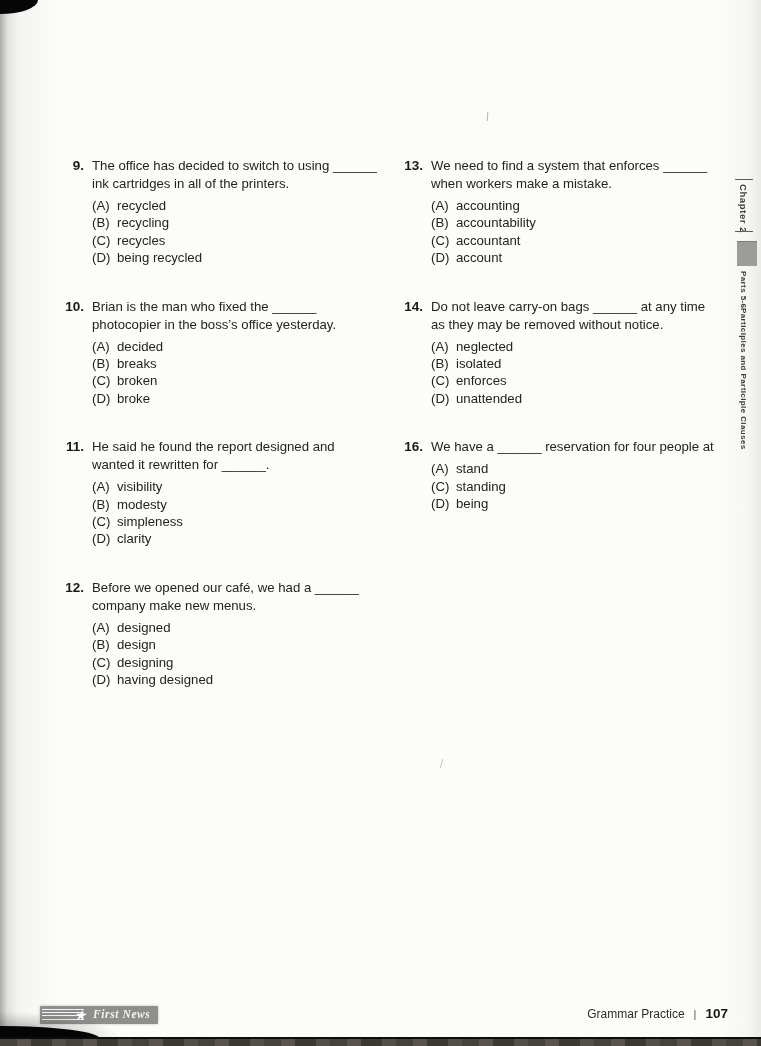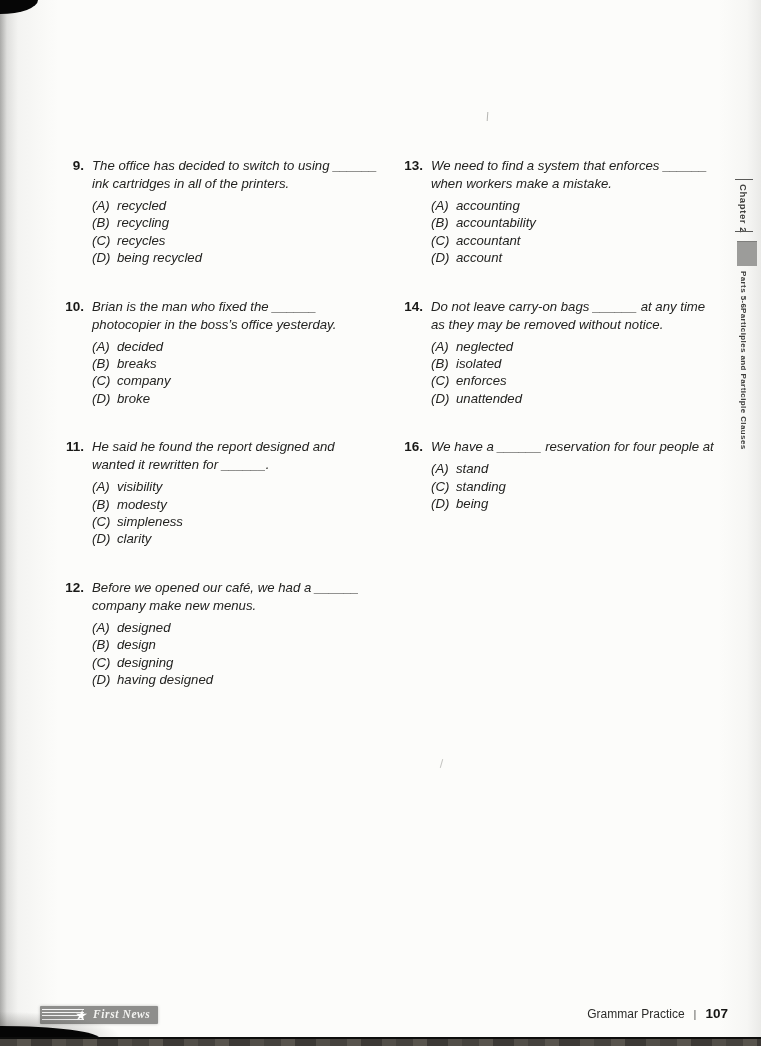--- a/index.html
+++ b/index.html
@@ -68,21 +68,21 @@
   .col{display:flex;flex-direction:column;}
   .col-left{width:339px;}
   .col-right{width:330px;}
   .question{margin-bottom:31px;display:flex;}
   .qnum{
     width:20px;margin-right:8px;flex:none;
     text-align:right;
     font-weight:700;font-size:13.5px;line-height:18px;
     color:#191917;
   }
-  .qbody{flex:1;font-style:italic;}
+  .qbody{flex:1;}
   .stem{font-size:13.2px;line-height:18px;color:#232321;}
   .stem div{white-space:nowrap;}
   .options{margin-top:4px;}
   .opt{font-size:13.2px;line-height:17.4px;white-space:nowrap;color:#232321;}
   .opt .letter{display:inline-block;width:25px;}
 
   
   .vtext{
     position:absolute;
     writing-mode:vertical-rl;
@@ -174,21 +174,21 @@
       <div class="question">
         <span class="qnum">10.</span>
         <div class="qbody">
           <div class="stem">
             <div>Brian is the man who fixed the ______</div>
             <div>photocopier in the boss’s office yesterday.</div>
           </div>
           <div class="options">
             <div class="opt"><span class="letter">(A)</span><span>decided</span></div>
             <div class="opt"><span class="letter">(B)</span><span>breaks</span></div>
-            <div class="opt"><span class="letter">(C)</span><span>company</span></div>
+            <div class="opt"><span class="letter">(C)</span><span>broken</span></div>
             <div class="opt"><span class="letter">(D)</span><span>broke</span></div>
           </div>
         </div>
       </div>
 
       <div class="question">
         <span class="qnum">11.</span>
         <div class="qbody">
           <div class="stem">
             <div>He said he found the report designed and</div>

